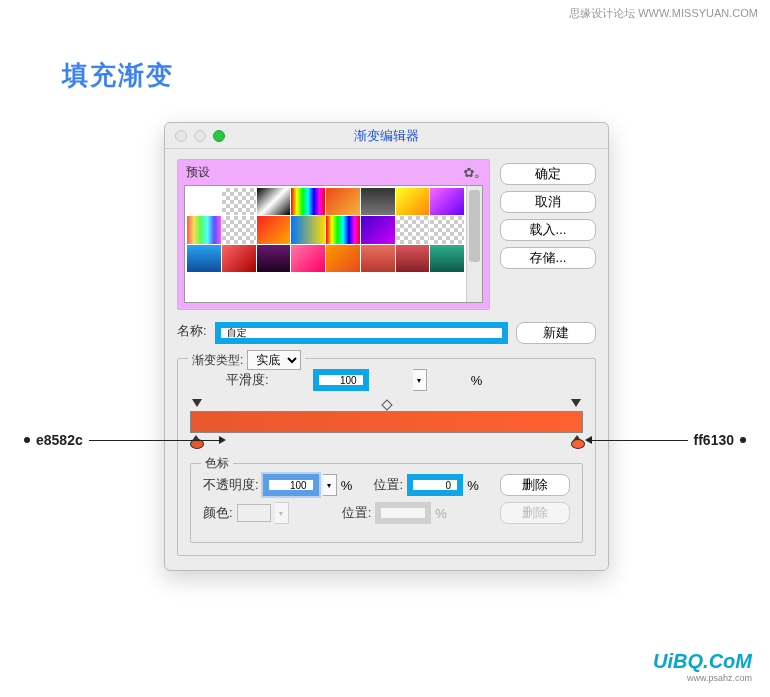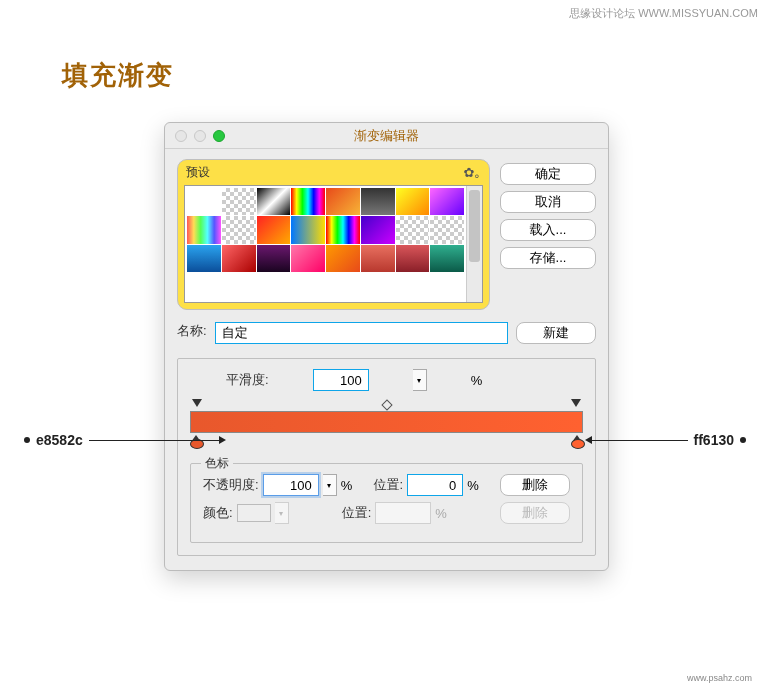--- a/index.html
+++ b/index.html
@@ -1,41 +1,41 @@
 <!DOCTYPE html>
 <html><head>
 <meta charset="utf-8">
 <style>
 * { box-sizing: border-box; margin: 0; padding: 0; }
 body { font-family: "Helvetica Neue", Arial, sans-serif; font-size: 13px; background: #fff; width: 770px; height: 697px; position: relative; }
 .watermark-top { position: absolute; top: 6px; right: 12px; font-size: 11px; color: #999; }
-.page-title { position: absolute; top: 58px; left: 62px; font-size: 26px; font-weight: 700; color: #a16207; letter-spacing: 2px; }
+.page-title { position: absolute; top: 58px; left: 62px; font-size: 26px; font-weight: 700; color: #3b82f6; letter-spacing: 2px; }
 .dialog { position: absolute; top: 122px; left: 164px; width: 445px; background: #ececec; border: 1px solid #bbb; border-radius: 6px; box-shadow: 0 8px 24px rgba(0,0,0,0.18); }
 .titlebar { height: 26px; display: flex; align-items: center; position: relative; border-bottom: 1px solid #d0d0d0; }
 .traffic { display: flex; gap: 7px; margin-left: 10px; }
 .tl { width: 12px; height: 12px; border-radius: 50%; }
 .tl-close { background: #e6e6e6; border: 1px solid #c8c8c8; }
 .tl-min { background: #e6e6e6; border: 1px solid #c8c8c8; }
 .tl-max { background: #28c840; border: 1px solid #1da730; }
-.title { position: absolute; left: 0; right: 0; text-align: center; font-size: 13px; color: #a16207; }
+.title { position: absolute; left: 0; right: 0; text-align: center; font-size: 13px; color: #1d4ed8; }
 .body { padding: 10px 12px 14px; }
 .top-row { display: flex; gap: 10px; }
-.presets { flex: 1; border: 1px solid #bfbfbf; border-radius: 10px; background: #fde047; position: relative; }
+.presets { flex: 1; border: 1px solid #bfbfbf; border-radius: 2px; background: #f0abfc; position: relative; }
 .presets-header { display: flex; justify-content: space-between; align-items: center; padding: 4px 8px 2px; font-size: 12px; color: #333; }
 .gear { font-size: 13px; color: #555; cursor: pointer; }
 .preset-inner { margin: 2px 6px 6px; border: 1px solid #999; background: #fff; height: 118px; display: flex; }
 .preset-grid { flex: 1; display: grid; grid-template-columns: repeat(8, 1fr); grid-template-rows: repeat(4, 1fr); gap: 1px; padding: 2px; }
 .sw { width: 100%; height: 100%; }
 .scrollbar { width: 16px; background: #eaeaea; position: relative; border-left: 1px solid #ccc; }
 .scroll-thumb { position: absolute; left: 2px; right: 2px; top: 4px; height: 72px; background: #c4c4c4; border-radius: 3px; }
 .btn-col { display: flex; flex-direction: column; gap: 6px; width: 96px; padding-top: 4px; }
 .btn { height: 22px; background: #fff; border: 1px solid #bbb; border-radius: 8px; font-size: 13px; cursor: pointer; display: flex; align-items: center; justify-content: center; }
 .name-row { display: flex; gap: 8px; margin-top: 12px; }
 .label { font-size: 13px; color: #333; white-space: nowrap; }
-.input { height: 22px; border: 1px solid #0ea5e9; background: #fff; padding: 0 6px; font-size: 13px; }
+.input { height: 22px; border: 6px solid #0ea5e9; background: #fff; padding: 0 6px; font-size: 10px; }
 .name-input { flex: 1; }
 .fieldset { border: 1px solid #bfbfbf; border-radius: 2px; margin-top: 14px; padding: 10px 12px 12px; position: relative; }
 .legend { position: absolute; top: -9px; left: 10px; background: #ececec; padding: 0 4px; font-size: 12px; color: #333; }
 .row { display: flex; align-items: center; gap: 6px; margin-bottom: 8px; }
 .select { height: 20px; border: 1px solid #aaa; background: #fafafa; font-size: 12px; padding: 0 4px; }
 .num-input { width: 56px; text-align: right; }
 .dropdown-btn { width: 14px; height: 22px; border: 1px solid #aaa; border-left: none; background: #fafafa; display: flex; align-items: center; justify-content: center; font-size: 8px; cursor: pointer; }
 .gradient-area { margin-top: 8px; position: relative; height: 50px; }
 .stop-top { position: absolute; top: 0; width: 10px; height: 10px; }
 .stop-top::before { content: ""; display: block; width: 0; height: 0; border-left: 5px solid transparent; border-right: 5px solid transparent; border-top: 8px solid #333; }
@@ -130,20 +130,26 @@
       </div>
     </div>
 
     <div class="name-row">
       <span class="label">名称:</span>
       <input class="input name-input" value="自定" style="">
       <div class="btn" style="width:80px">新建</div>
     </div>
 
     <div class="fieldset">
+      <div class="legend" style="display:flex;align-items:center;gap:4px;">
+        <span>渐变类型:</span>
+        <select class="select">
+          <option>实底</option>
+        </select>
+      </div>
       <div class="row" style="margin-left:36px;gap:44px;">
         <span class="label">平滑度:</span>
         <input class="input num-input" value="100" style="">
         <div class="dropdown-btn">▾</div>
         <span>%</span>
       </div>
       <div class="gradient-area">
         <div class="stop-top stop-top-l"></div>
         <div class="midpoint"></div>
         <div class="stop-top stop-top-r"></div>
@@ -193,14 +199,15 @@
   <div class="ann-arrow-r"></div>
 </div>
 <div class="annotation ann-right">
   <div class="ann-arrow-l"></div>
   <div class="ann-line"></div>
   <span style="margin-right:6px">ff6130</span>
   <div class="ann-dot"></div>
 </div>
 
 <div class="watermark-bottom">
+  <span>UiBQ.CoM</span>
   <span class="sub">www.psahz.com</span>
 </div>
 
 </body></html>

